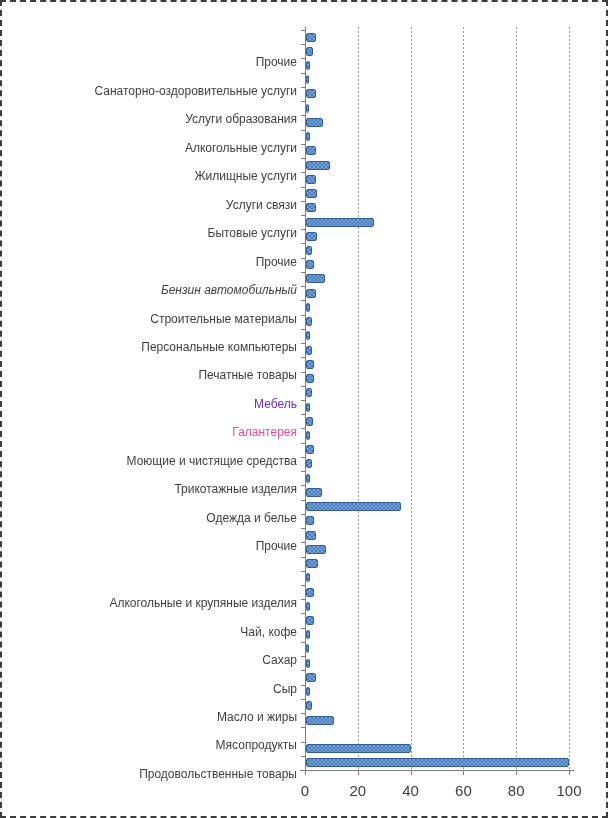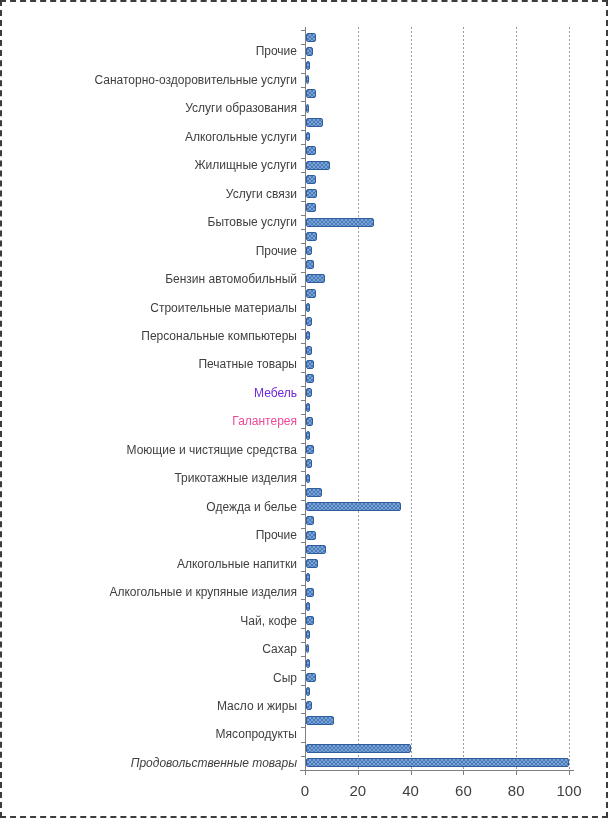--- a/index.html
+++ b/index.html
@@ -18,20 +18,21 @@
   }
   .axis-y{position:absolute;width:1px;background:#7f7f7f;}
   .axis-x{position:absolute;height:1px;background:#7f7f7f;}
   .ytick{position:absolute;height:1px;width:4px;background:#7f7f7f;}
   .xtick{position:absolute;width:1px;height:5px;background:#7f7f7f;}
   .bar{position:absolute;border-radius:2px;box-sizing:border-box;}
   .cat-label{
     position:absolute;text-align:right;
     font-size:12px;color:#3f3f3f;line-height:14px;
     white-space:nowrap;
+    margin-top:11px;
   }
   .xtick-label{
     position:absolute;transform:translateX(-50%);
     font-size:15px;color:#3f3f3f;
   }
 </style>
 </head>
 <body>
 
 <div id="frame">
@@ -154,38 +155,37 @@
       <div class="bar" title="Продовольственные товары: 40" style="left: 304px; top: 742.038px; width: 104.6px; height: 9px; background: repeating-conic-gradient(rgb(123, 162, 212) 0%, rgb(123, 162, 212) 25%, rgb(74, 124, 186) 0%, rgb(74, 124, 186) 50%) 0% 0% / 4px 4px; border: 1px solid rgb(46, 93, 158);"></div>
       <div class="bar" title="Продовольственные товары: 100" style="left: 304px; top: 756.269px; width: 263px; height: 9px; background: repeating-conic-gradient(rgb(123, 162, 212) 0%, rgb(123, 162, 212) 25%, rgb(74, 124, 186) 0%, rgb(74, 124, 186) 50%) 0% 0% / 4px 4px; border: 1px solid rgb(46, 93, 158);"></div>
       <div class="cat-label" style="left: 10px; width: 285px; top: 42.3462px; color: rgb(63, 63, 63);">Прочие</div>
       <div class="cat-label" style="left: 10px; width: 285px; top: 70.8077px; color: rgb(63, 63, 63);">Санаторно-оздоровительные услуги</div>
       <div class="cat-label" style="left: 10px; width: 285px; top: 99.2692px; color: rgb(63, 63, 63);">Услуги образования</div>
       <div class="cat-label" style="left: 10px; width: 285px; top: 127.731px; color: rgb(63, 63, 63);">Алкогольные услуги</div>
       <div class="cat-label" style="left: 10px; width: 285px; top: 156.192px; color: rgb(63, 63, 63);">Жилищные услуги</div>
       <div class="cat-label" style="left: 10px; width: 285px; top: 184.654px; color: rgb(63, 63, 63);">Услуги связи</div>
       <div class="cat-label" style="left: 10px; width: 285px; top: 213.115px; color: rgb(63, 63, 63);">Бытовые услуги</div>
       <div class="cat-label" style="left: 10px; width: 285px; top: 241.577px; color: rgb(63, 63, 63);">Прочие</div>
-      <div class="cat-label" style="left: 10px; width: 285px; top: 270.038px; color: rgb(63, 63, 63);">Бензин автомобильный</div>
+      <div class="cat-label" style="left: 10px; width: 285px; top: 270.038px; color: rgb(63, 63, 63); font-style: italic;">Бензин автомобильный</div>
       <div class="cat-label" style="left: 10px; width: 285px; top: 298.5px; color: rgb(63, 63, 63);">Строительные материалы</div>
       <div class="cat-label" style="left: 10px; width: 285px; top: 326.962px; color: rgb(63, 63, 63);">Персональные компьютеры</div>
       <div class="cat-label" style="left: 10px; width: 285px; top: 355.423px; color: rgb(63, 63, 63);">Печатные товары</div>
       <div class="cat-label" style="left: 10px; width: 285px; top: 383.885px; color: #6d28d9;">Мебель</div>
       <div class="cat-label" style="left: 10px; width: 285px; top: 412.346px; color: #ec4899;">Галантерея</div>
       <div class="cat-label" style="left: 10px; width: 285px; top: 440.808px; color: rgb(63, 63, 63);">Моющие и чистящие средства</div>
       <div class="cat-label" style="left: 10px; width: 285px; top: 469.269px; color: rgb(63, 63, 63);">Трикотажные изделия</div>
       <div class="cat-label" style="left: 10px; width: 285px; top: 497.731px; color: rgb(63, 63, 63);">Одежда и белье</div>
       <div class="cat-label" style="left: 10px; width: 285px; top: 526.192px; color: rgb(63, 63, 63);">Прочие</div>
-      <div class="cat-label" style="left: 10px; width: 285px; top: 554.654px; color: rgb(63, 63, 63);">Алкогольные напитки</div>
       <div class="cat-label" style="left: 10px; width: 285px; top: 583.115px; color: rgb(63, 63, 63);">Алкогольные и крупяные изделия</div>
       <div class="cat-label" style="left: 10px; width: 285px; top: 611.577px; color: rgb(63, 63, 63);">Чай, кофе</div>
       <div class="cat-label" style="left: 10px; width: 285px; top: 640.038px; color: rgb(63, 63, 63);">Сахар</div>
       <div class="cat-label" style="left: 10px; width: 285px; top: 668.5px; color: rgb(63, 63, 63);">Сыр</div>
       <div class="cat-label" style="left: 10px; width: 285px; top: 696.962px; color: rgb(63, 63, 63);">Масло и жиры</div>
       <div class="cat-label" style="left: 10px; width: 285px; top: 725.423px; color: rgb(63, 63, 63);">Мясопродукты</div>
-      <div class="cat-label" style="left: 10px; width: 285px; top: 753.885px; color: rgb(63, 63, 63); font-style: italic;">Продовольственные товары</div>
+      <div class="cat-label" style="left: 10px; width: 285px; top: 753.885px; color: rgb(63, 63, 63);">Продовольственные товары</div>
       <div class="xtick-label" style="left: 303px; top: 780px; color: rgb(63, 63, 63);">0</div>
       <div class="xtick-label" style="left: 355.8px; top: 780px; color: rgb(63, 63, 63);">20</div>
       <div class="xtick-label" style="left: 408.6px; top: 780px; color: rgb(63, 63, 63);">40</div>
       <div class="xtick-label" style="left: 461.4px; top: 780px; color: rgb(63, 63, 63);">60</div>
       <div class="xtick-label" style="left: 514.2px; top: 780px; color: rgb(63, 63, 63);">80</div>
       <div class="xtick-label" style="left: 567px; top: 780px; color: rgb(63, 63, 63);">100</div>
     </div>
 </div>
 
 </body></html>

